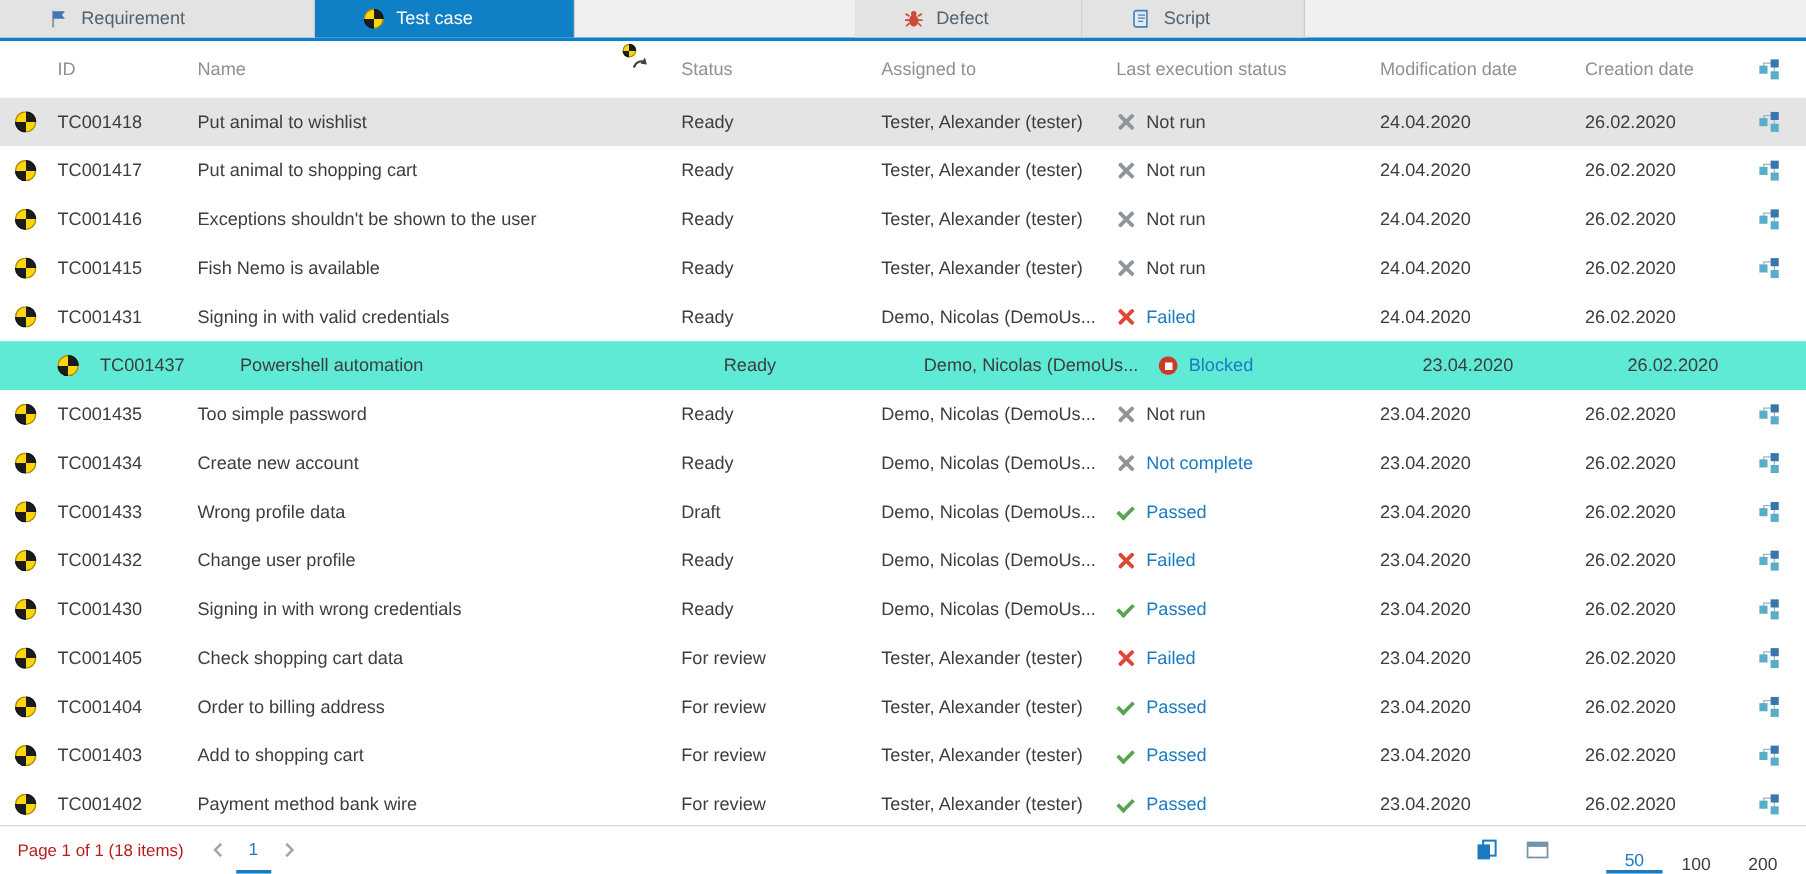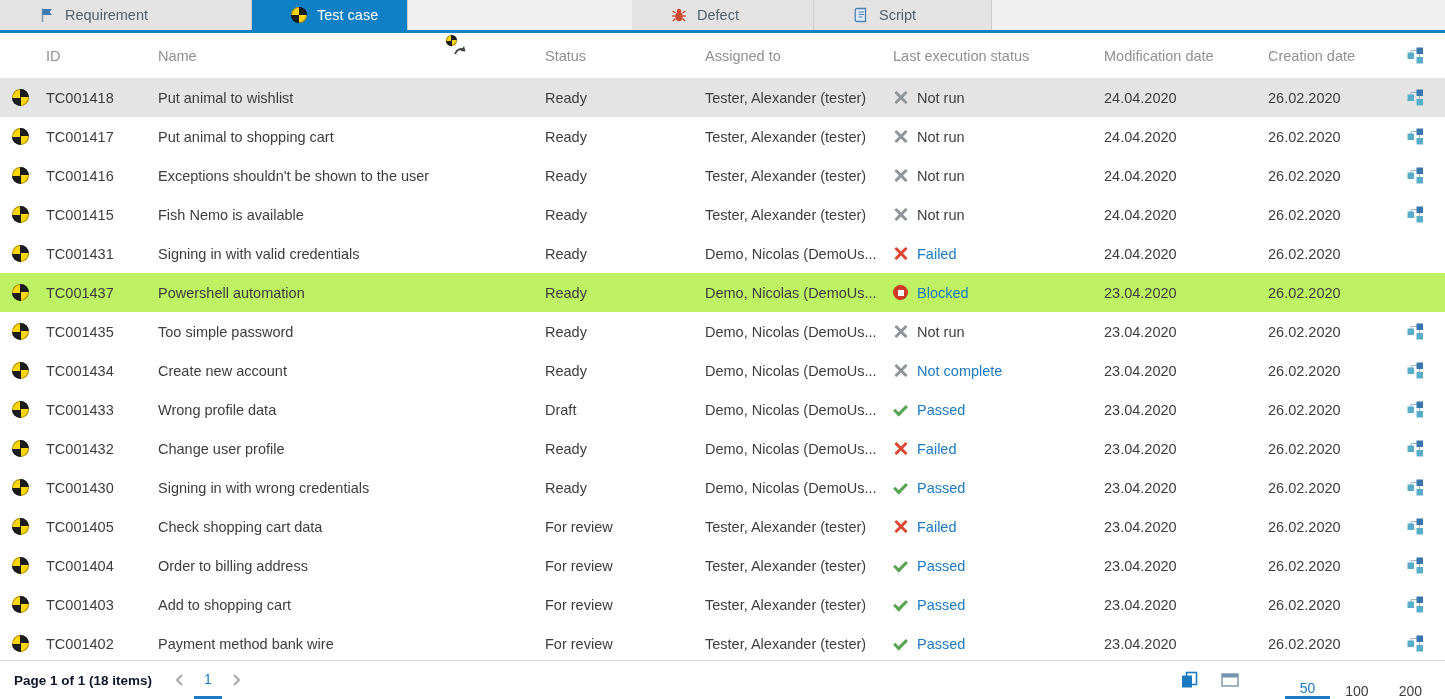--- a/index.html
+++ b/index.html
@@ -7,21 +7,21 @@
               font-family:"Liberation Sans", sans-serif; }
   .app { width:1445px; height:699px; display:flex; flex-direction:column; }
 
   
   .tabbar { height:33px; flex:0 0 33px; display:flex; align-items:stretch;
             background:#f0f0f0; border-bottom:3px solid #0f80c6; }
   .tab { display:flex; align-items:center; gap:9px; padding:0 0 0 38px;
          background:#e3e3e3; border-right:1px solid #cbcbcb; cursor:pointer;
          color:#51626f; font-size:14.5px; }
   .tab:nth-child(1){ width:252px; }
-  .tab:nth-child(2){ width:156px;text-align:center; }
+  .tab:nth-child(2){ width:208px;text-align:center; }
   .tab:nth-child(3){ width:224px;margin-top:44px; }
   .tab:nth-child(4){ width:182px; }
   .tab:nth-child(5){ width:178px; }
   .tab.active { background:#0f80c6; color:#ffffff; }
   .tab-icon { display:inline-flex; align-items:center; justify-content:center; width:18px; height:18px; }
 
   .dummy-icon { width:16px; height:16px; border-radius:50%; display:inline-block;
     background:conic-gradient(#1c1c1c 0 25%, #ffd60a 25% 50%, #1c1c1c 50% 75%, #ffd60a 75% 100%);
     box-shadow:inset 0 0 0 1px rgba(0,0,0,.35); }
   .dummy-icon.small { width:11px; height:11px; }
@@ -35,21 +35,21 @@
     align-items:center; }
   .cell { padding-left:6px; font-size:14.5px; color:#3d3d3d; white-space:nowrap;
           overflow:hidden; text-overflow:ellipsis; }
   .icon-cell { padding-left:12px; display:flex; align-items:center; }
   .header { height:45px; flex:0 0 45px; background:#fff; }
   .header .cell { color:#909090; font-size:14.5px; cursor:pointer; }
   .table-body { flex:1 1 auto; overflow:hidden; }
   .row { height:39px; background:#fff; cursor:pointer; }
   .row .icon-cell .dummy-icon { width:17px; height:17px; }
   .row.selected { background:#e4e4e4; }
-  .row.highlighted { background:#bef264; }
+  .row.highlighted { background:#5eead4;padding-left:34px; }
 
   .exec-cell { display:flex; align-items:center; }
   .exec-label { margin-left:9px; font-size:14.5px; color:#3d3d3d; }
   .exec-label.link { color:#1b7ac2; cursor:pointer; }
 
   .mark { position:relative; width:15px; height:15px; flex:0 0 15px; display:inline-block; }
   .mark-not-run-x::before,.mark-not-run-x::after,
   .mark-not-complete-x::before,.mark-not-complete-x::after,
   .mark-failed-x::before,.mark-failed-x::after {
     content:""; position:absolute; top:6px; left:-0.5px; width:16px; height:3px;
@@ -63,21 +63,21 @@
   .mark-blocked-stop { background:#cd3a27; border-radius:50%; }
   .mark-blocked-stop::after { content:""; position:absolute; left:4.5px; top:4.5px;
     width:6px; height:6px; background:#fff; }
 
   .action-cell { display:flex; align-items:center; }
   .steps-icon { display:inline-flex; cursor:pointer; }
 
   
   .footer { height:39px; flex:0 0 39px; border-top:1px solid #d8d8d8;
             display:flex; align-items:stretch; background:#fff; }
-  .page-info { display:flex; align-items:center; padding-left:14px; font-size:13.5px; color:#0f172a;font-weight:bold; }
+  .page-info { display:flex; align-items:center; padding-left:14px; font-size:13.5px; color:#b91c1c; }
   .pager { display:flex; align-items:stretch; margin-left:14px; }
   .pager-btn { display:flex; align-items:center; justify-content:center; width:28px; cursor:pointer; }
   .pager-page { display:flex; align-items:center; padding:0 10px; font-size:14px;
                 color:#1b7ac2; border-bottom:3px solid #1b7ac2; cursor:pointer; }
   .footer-right { margin-left:auto; display:flex; align-items:stretch; }
   .footer-icon { display:flex; align-items:center; padding:0 11px; cursor:pointer; }
   .page-sizes { display:flex; align-items:flex-end; margin-left:34px; margin-right:8px; }
   .size { display:flex; align-items:center; padding:0 15px; font-size:14px; color:#3d3d3d; cursor:pointer; }
   .size.active { color:#1b7ac2; border-bottom:3px solid #1b7ac2; }
 </style>

